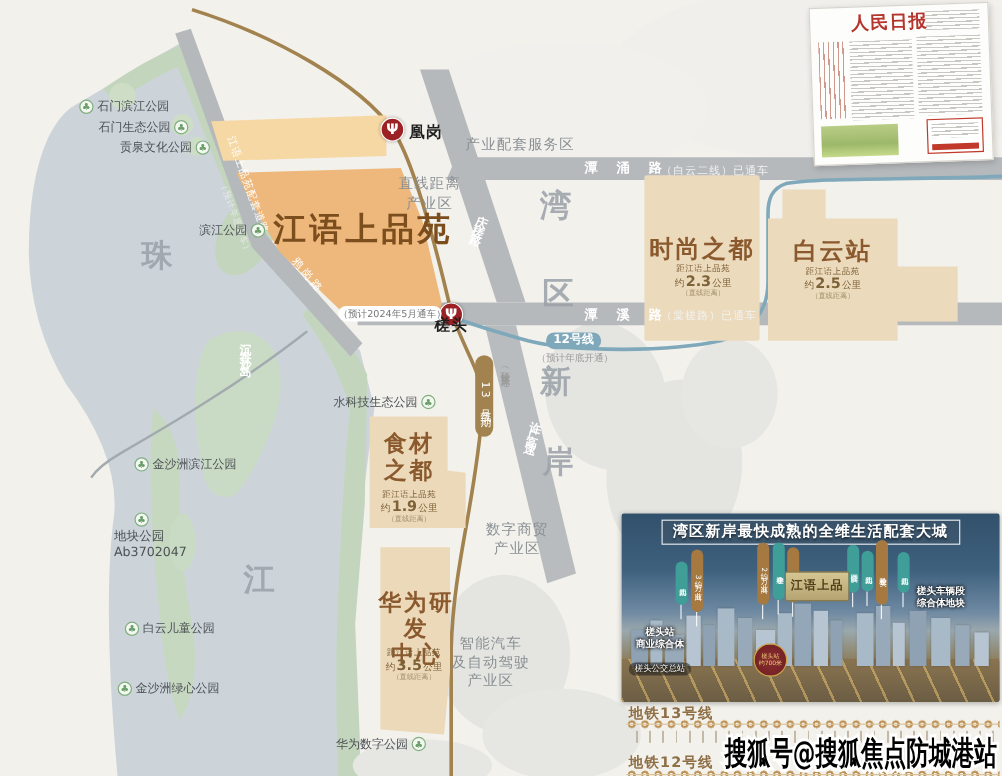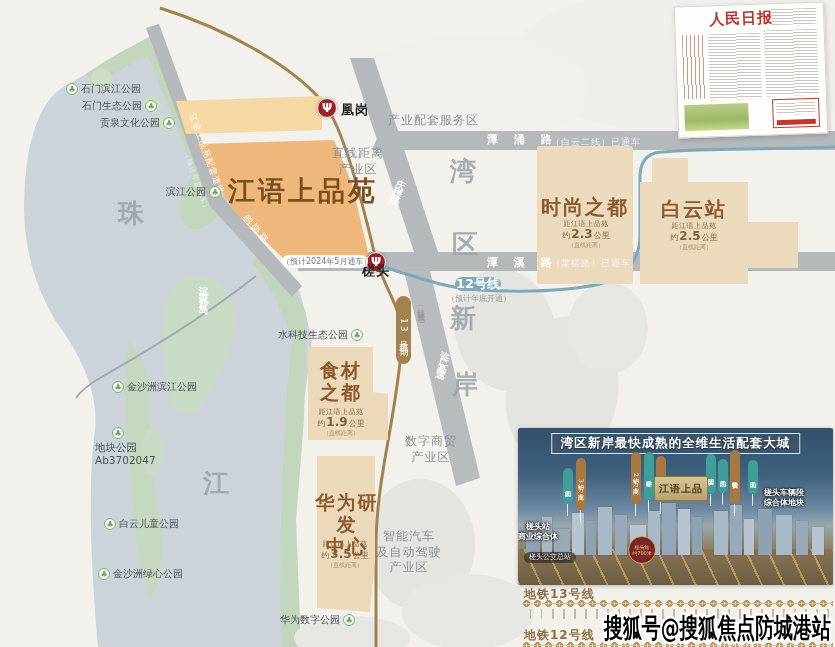--- a/index.html
+++ b/index.html
@@ -34,21 +34,21 @@
   .rd-vert{color:#fff;font-size:10px;letter-spacing:8px;font-weight:bold;}
   .rd-diag{color:#fff;font-size:8.5px;letter-spacing:1px;white-space:nowrap;transform-origin:0 0;}
   
   .m-ic{width:20px;height:20px;border-radius:50%;background:#9c2125;border:1.5px solid #fff;
         box-shadow:0 0 3px rgba(0,0,0,.35);color:#fff;font-weight:bold;font-size:12px;line-height:18px;
         text-align:center;box-sizing:border-box;}
   .st-lbl{font-size:13px;font-weight:bold;color:#1f1f1f;letter-spacing:1px;white-space:nowrap;}
   .pill{background:#fff;border-radius:7px;font-size:8px;color:#757575;text-align:center;line-height:13px;white-space:nowrap;}
   .cap13{background:#a2824e;border-radius:8px;color:#fff;font-size:9px;writing-mode:vertical-rl;
          letter-spacing:2px;text-align:center;width:15px;line-height:15px;}
-  .cap12{background:#7fa8ba;border-radius:7px;color:#fff;font-weight:bold;font-size:13px;text-align:center;line-height:14px;}
+  .cap12{background:#7fa8ba;border-radius:7px;color:#fff;font-weight:bold;font-size:10px;text-align:center;line-height:14px;}
   .mnote{color:#9a9a9a;font-size:8px;white-space:nowrap;}
   .mnote-v{color:#9a9a9a;font-size:8px;writing-mode:vertical-rl;letter-spacing:1px;}
   .island-lbl{writing-mode:vertical-rl;color:#fff;font-size:10px;letter-spacing:6px;font-weight:bold;}
   
   .news{width:148px;height:130px;background:#fdfdfb;border:1px solid #d8d5ce;box-shadow:1px 2px 5px rgba(0,0,0,.18);
         transform:rotate(-2deg);}
   .news .mast{position:absolute;left:34px;top:4px;font-family:"DejaVu Serif","Liberation Serif",serif;
         font-weight:bold;color:#b5342c;font-size:15px;letter-spacing:1px;}
   .nlines{position:absolute;background:repeating-linear-gradient(#c9c7c2 0 1px,transparent 1px 3px);}
   .nlines-v{position:absolute;background:repeating-linear-gradient(90deg,#cf9a8e 0 1px,transparent 1px 4px);}
@@ -300,21 +300,21 @@
     <div class="tag brown" style="left:113px;top:24px;height:46px">约2万㎡商业</div>
     <div class="tag teal" style="left:126px;top:24px;height:42px">在建小学</div>
     <div class="tag brown" style="left:138px;top:28px;height:40px">商业中心</div>
     <div class="tag teal" style="left:188px;top:26px;height:34px">滨江公园</div>
     <div class="tag teal" style="left:200px;top:31px;height:28px">幼儿园</div>
     <div class="tag brown" style="left:212px;top:22px;height:48px">实验学校</div>
     <div class="tag teal" style="left:230px;top:32px;height:28px">幼儿园</div>
 
     <div class="plaque">江语上品</div>
 
-    <div class="lm pre" style="left:0;top:94px">槎头站
+    <div class="lm pre" style="left:12px;top:94px">槎头站
 商业综合体</div>
     <div class="lm pillbg" style="left:6px;top:124px">槎头公交总站</div>
     <div class="lm pre" style="left:246px;top:60px">槎头车辆段
 综合体地块</div>
 
     <div class="badge pre">槎头站
 约700米</div>
   </div>
 
   <div class="abs legend-lbl" style="left:524px;top:586px">地铁13号线</div>

